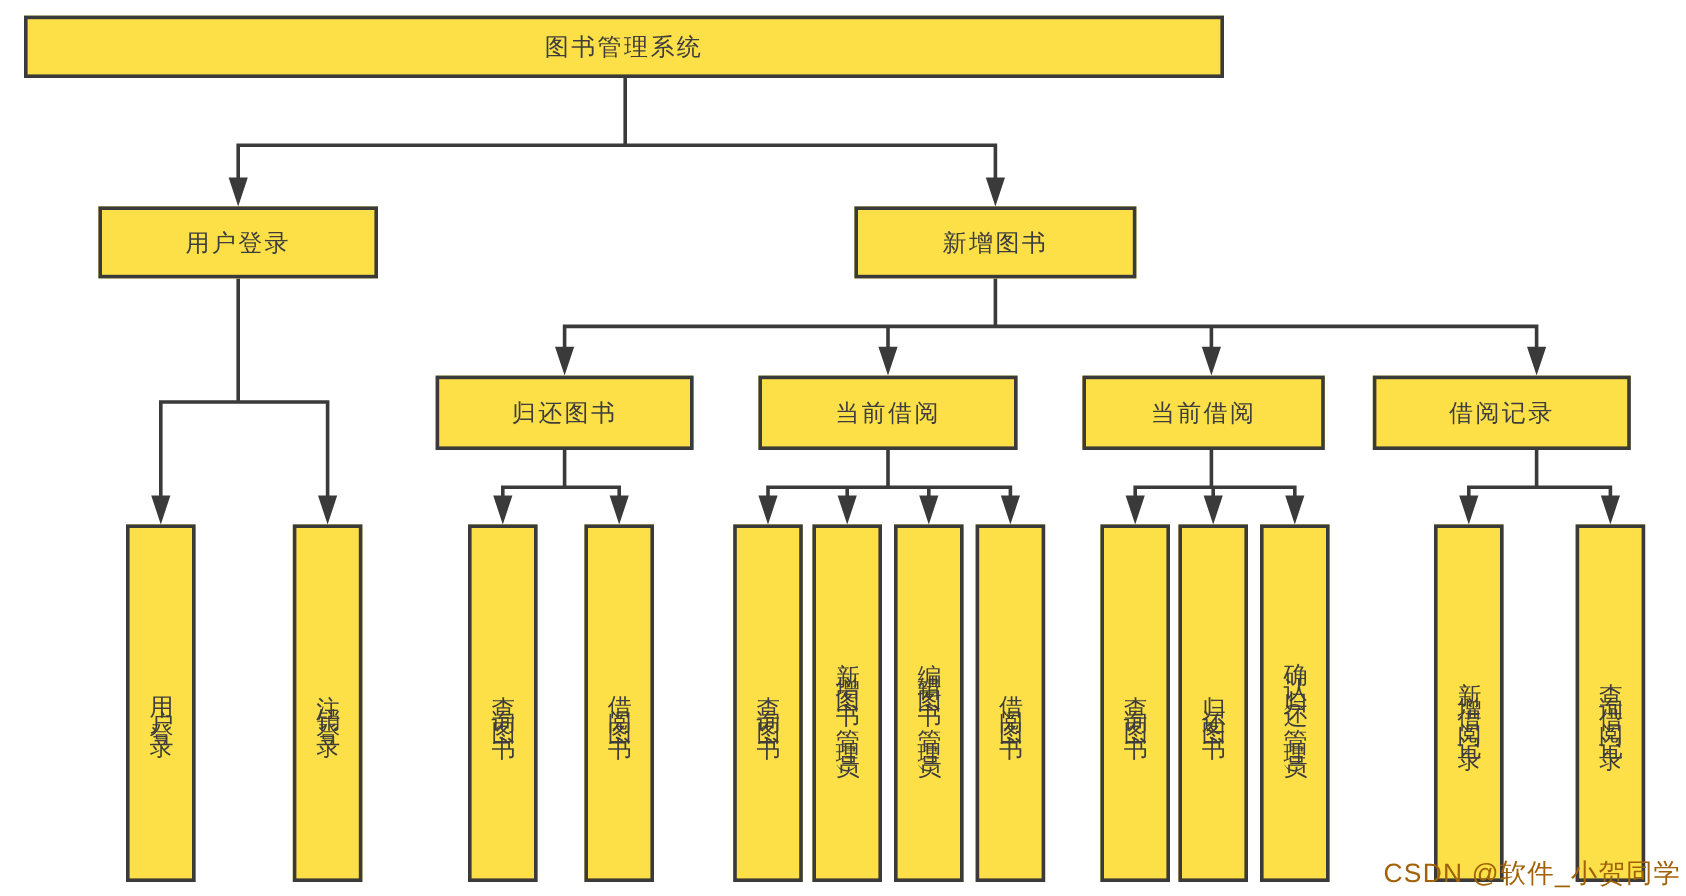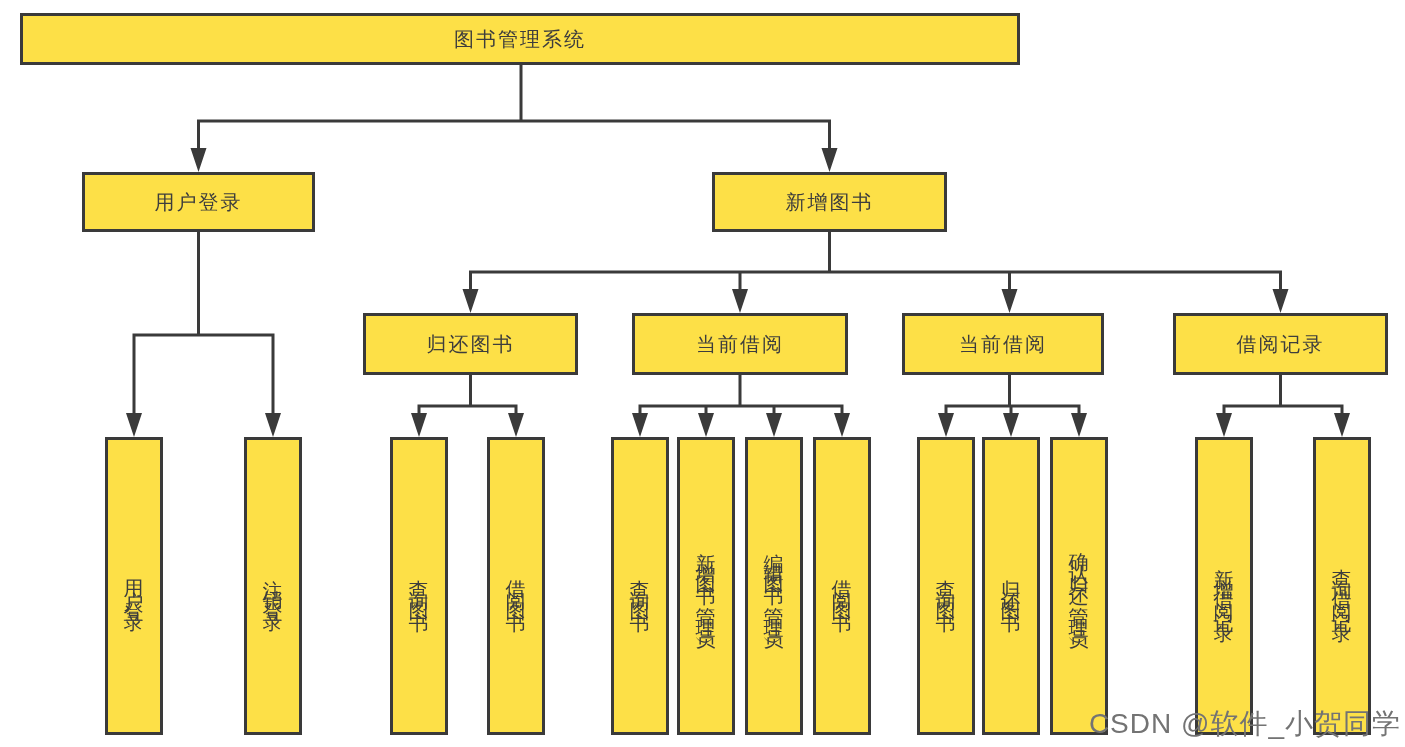--- a/index.html
+++ b/index.html
@@ -26,22 +26,22 @@
   .node.v span{
     writing-mode:vertical-rl;
     text-orientation:mixed;
     font-size:20px;
     line-height:1.2;
     letter-spacing:11px;
   }
   #watermark{
     position:absolute;
     right:4px;bottom:4px;
-    font-size:28px;
-    color:#737373;
+    font-size:22px;
+    color:#a16207;
     letter-spacing:1px;
     white-space:nowrap;
   }
 </style>
 </head>
 <body>
 
 <svg id="connectors" viewBox="0 0 1405 747" xmlns="http://www.w3.org/2000/svg" aria-hidden="true">
 
   <path d="M521,65 V121 M197,121 H831 M198.5,121 V150 M829.5,121 V150" stroke="#3a3a3a" stroke-width="3" fill="none"></path>
@@ -92,21 +92,21 @@
 
 <div class="node h" style="left:363px;top:313px;width:215px;height:62px">
   <span>归还图书</span>
 </div>
 <div class="node h" style="left:632px;top:313px;width:216px;height:62px">
   <span>当前借阅</span>
 </div>
 <div class="node h" style="left:902px;top:313px;width:202px;height:62px">
   <span>当前借阅</span>
 </div>
-<div class="node h" style="left:1173px;top:313px;width:215px;height:62px">
+<div class="node h" style="left:1144px;top:313px;width:215px;height:62px">
   <span>借阅记录</span>
 </div>
 
 <div class="node v" style="left:105px;top:437px;width:58px;height:298px">
   <span>用户登录</span>
 </div>
 <div class="node v" style="left:244px;top:437px;width:58px;height:298px">
   <span>注销登录</span>
 </div>
 

